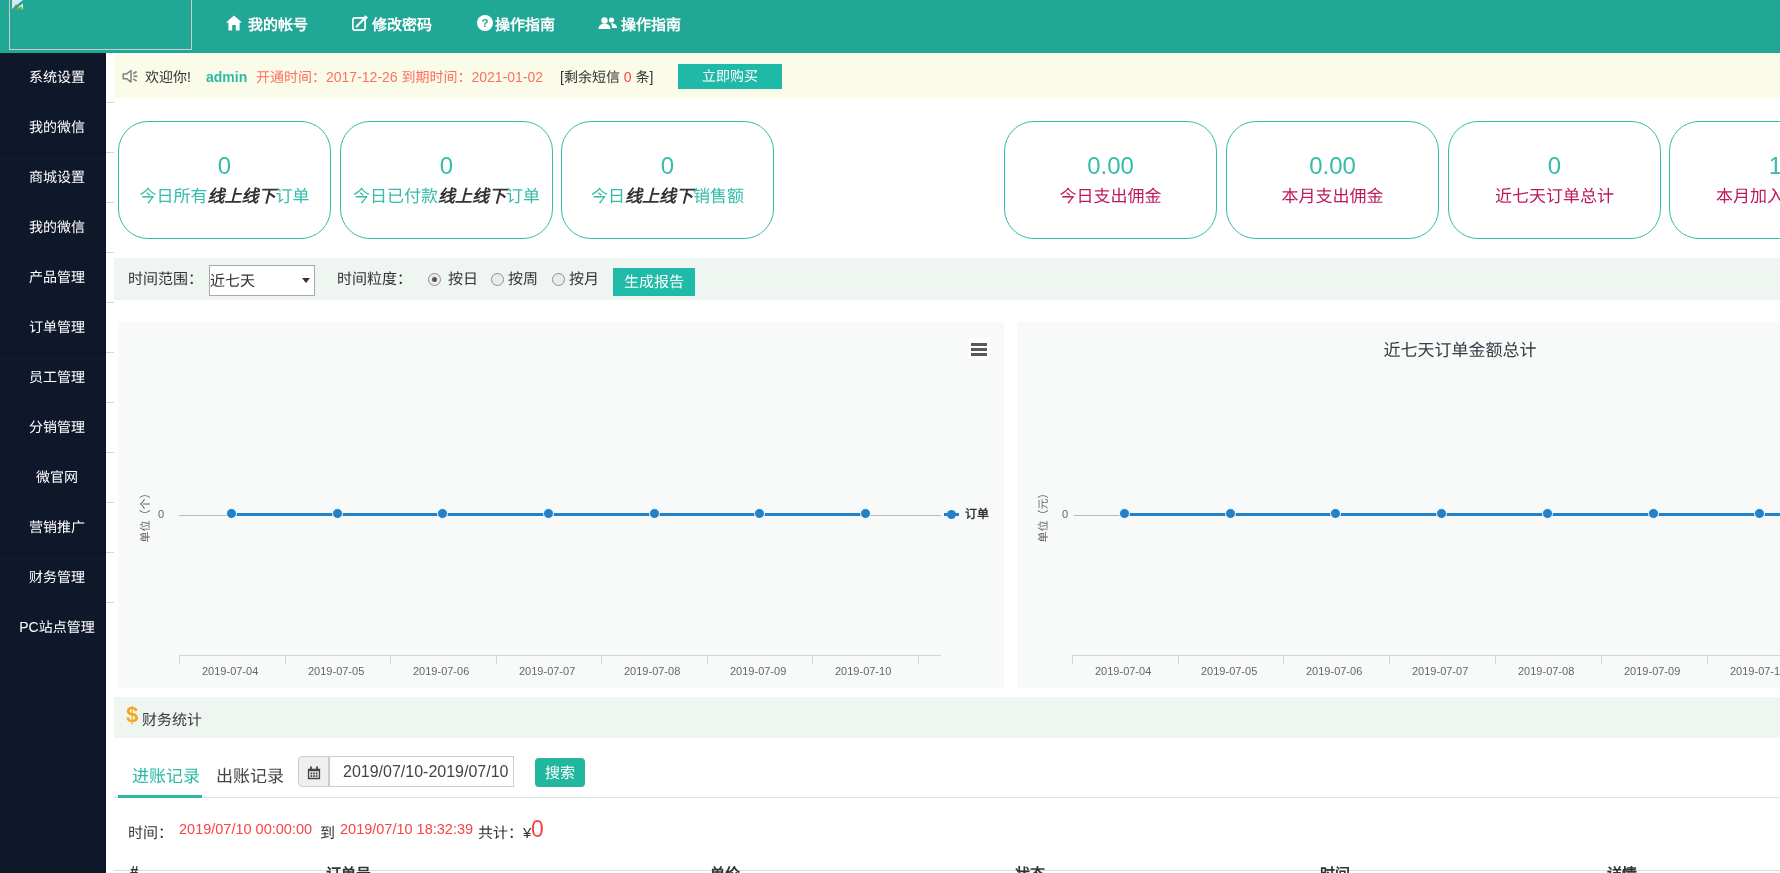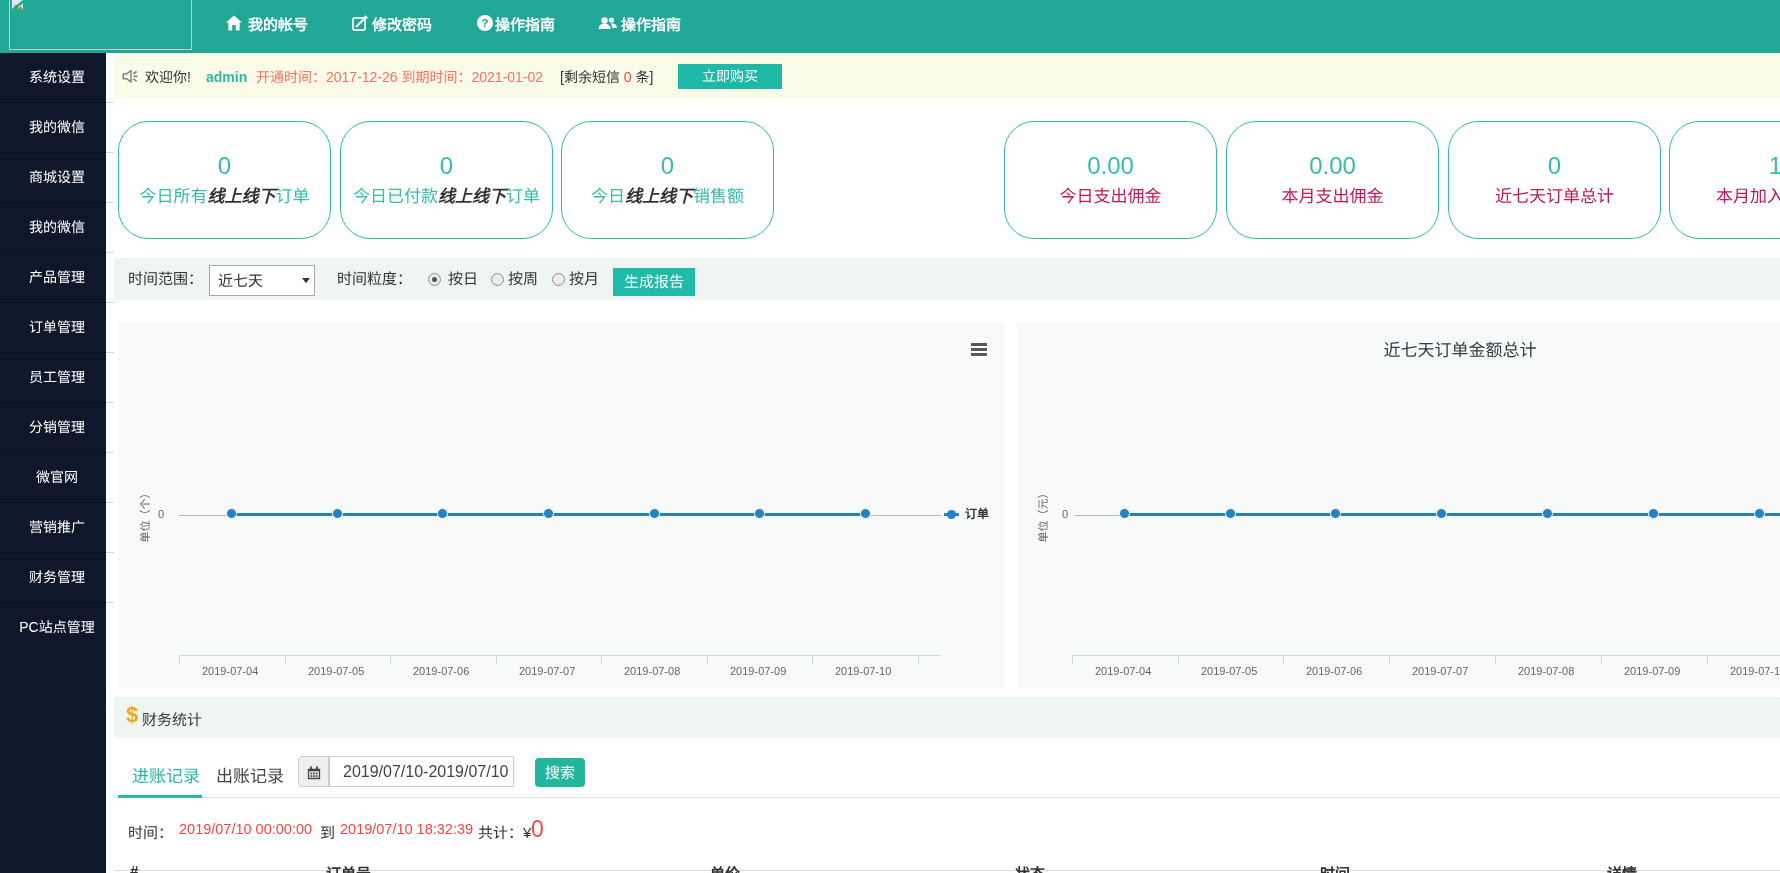--- a/index.html
+++ b/index.html
@@ -30,21 +30,21 @@
   border-radius:30px; background:#fff; text-align:center; }
 .card .num { margin-top:31px; font-size:24px; line-height:26px; color:#35bcaa; }
 .card .lab { margin-top:8px; font-size:17px; line-height:20px; color:#35bcaa; white-space:nowrap; }
 .card .lab b { color:#333;font-style:italic; }
 .card .dark { color:#be185d; }
 
 
 #filter { position:absolute; left:114px; top:258px; width:1666px; height:42px; background:#eff5f1; }
 #filter .lb { position:absolute; top:12px; font-size:15px; color:#333; line-height:18px; }
 #selbox { position:absolute; left:95px; top:7px; width:106px; height:31px; background:#fff;
-  border:1px solid #a9a9a9; font-size:15px; color:#333; line-height:29px; padding-left:8px; }
+  border:1px solid #a9a9a9; font-size:15px; color:#333; line-height:29px; }
 #selbox .ar { position:absolute; right:4px; top:12px; width:0; height:0;
   border-left:4px solid transparent; border-right:4px solid transparent; border-top:5px solid #333; }
 .radio { position:absolute; top:15px; width:13px; height:13px; border-radius:50%;
   background:#ebebeb; border:1px solid #8f8f8f; }
 .radio.sel::after { content:""; position:absolute; left:3px; top:3px; width:5px; height:5px;
   border-radius:50%; background:#555; }
 #genbtn { position:absolute; left:499px; top:10px; width:82px; height:28px; background:#1fbba8;
   color:#fff; font-size:15px; text-align:center; line-height:28px; }
 
 

